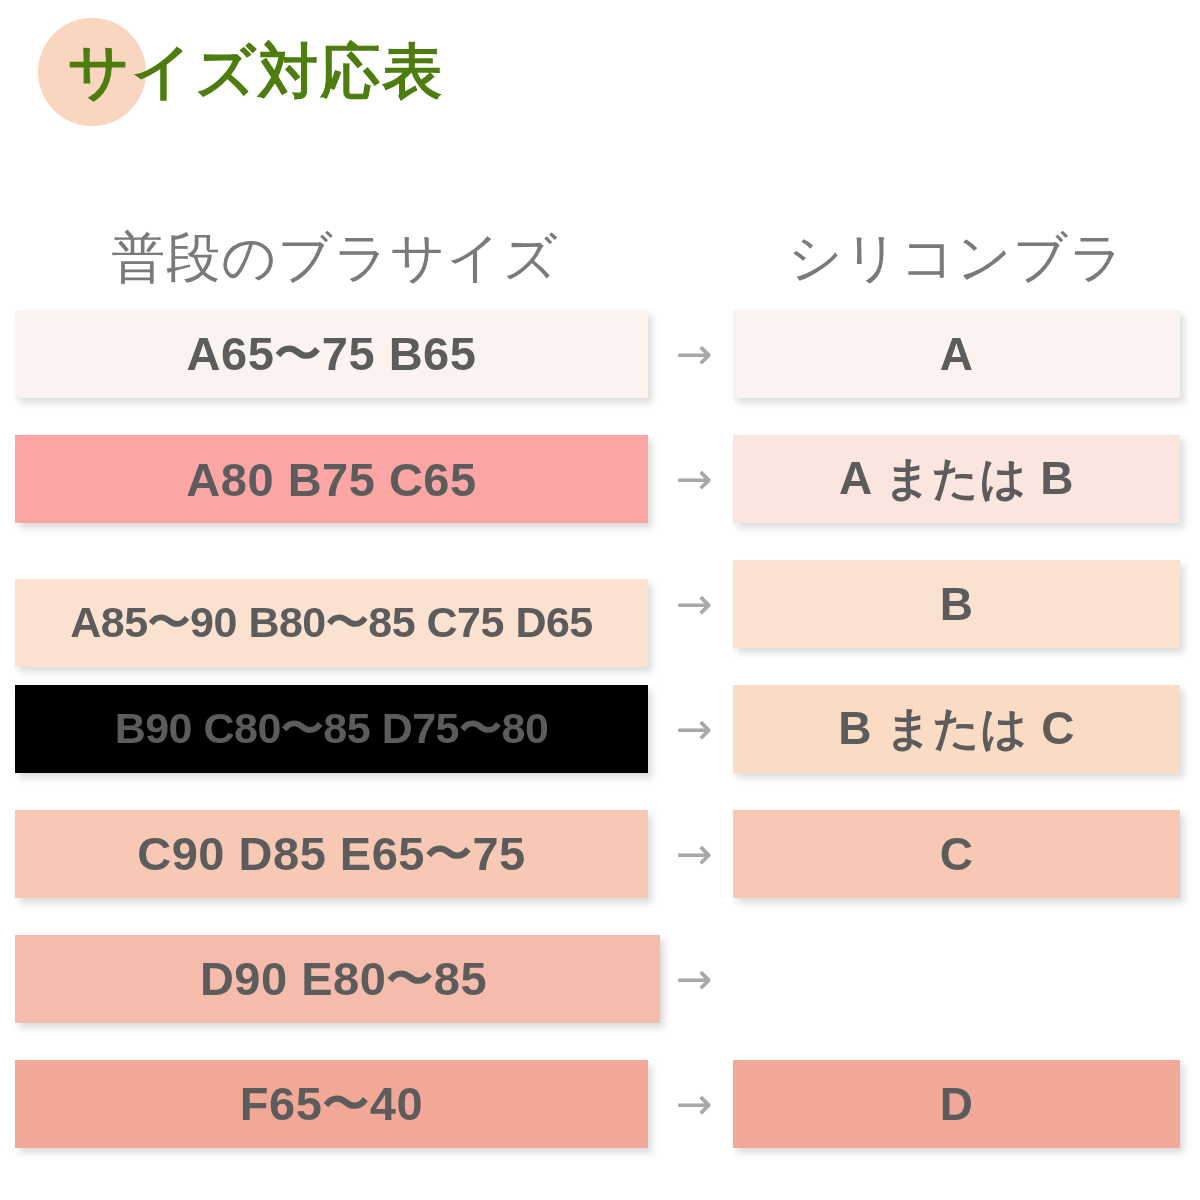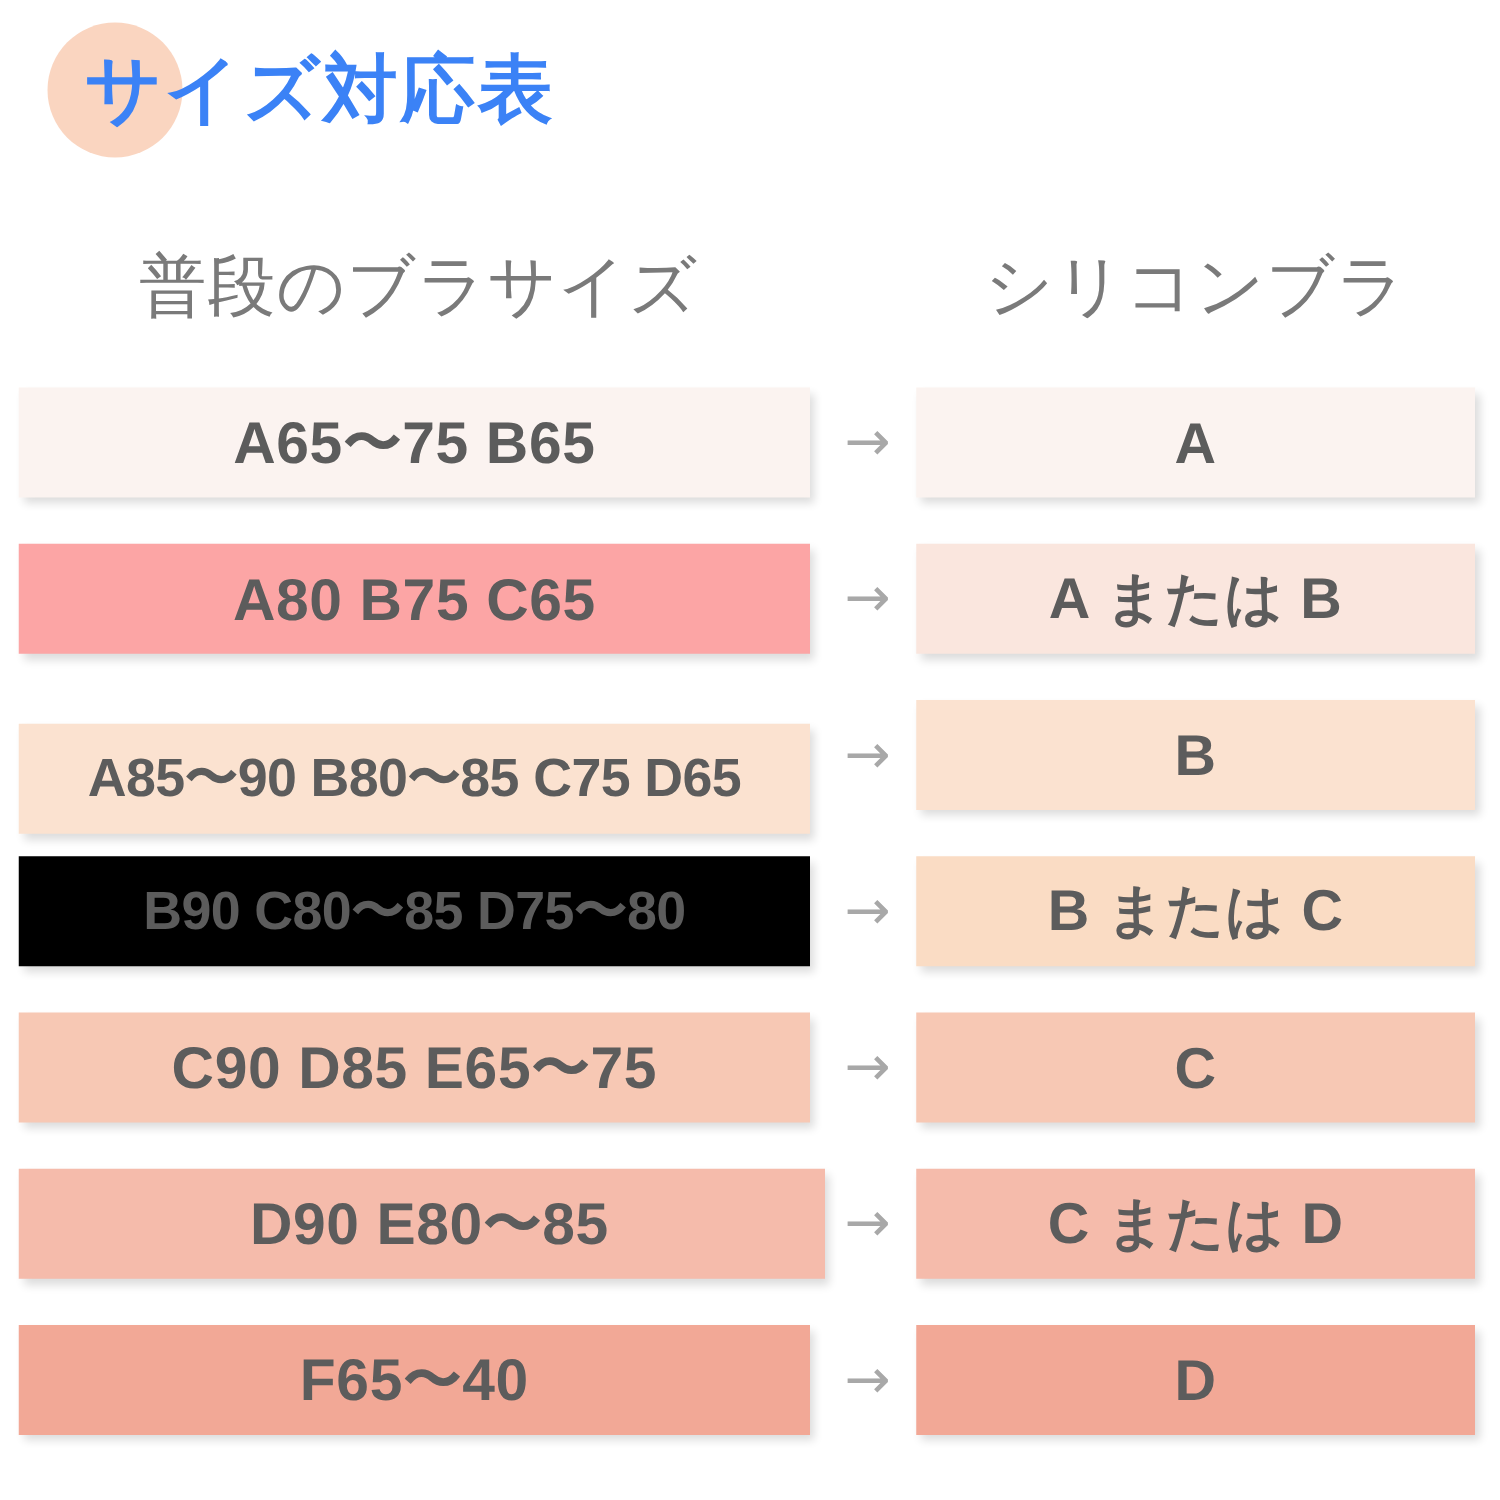--- a/index.html
+++ b/index.html
@@ -32,30 +32,30 @@
     border-radius: 50%;
     background: #fad5c0;
   }
   #title-text {
     position: absolute;
     left: 68px;
     top: 22px;
     font-size: 60px;
     line-height: 100px;
     font-weight: bold;
-    color: #3b82f6;
+    color: #4d7c0f;
     letter-spacing: 2px;
     white-space: nowrap;
   }
 
   
   #column-headers {
     position: absolute;
     left: 0;
-    top: 184px;
+    top: 212px;
     width: 1058px;
     height: 96px;
   }
   .col-header {
     position: absolute;
     top: 0;
     font-size: 54px;
     line-height: 90px;
     color: #7a7a7a;
     font-weight: normal;
@@ -194,23 +194,20 @@
     <div class="cell cell-right" style="background: rgb(247, 200, 180);">
       <span class="cell-text">C</span>
     </div>
   </div>
 
   <div class="row">
     <div class="cell cell-left" style="background: rgb(245, 187, 171); padding-left: 12px;">
       <span class="cell-text">D90  E80〜85</span>
     </div>
     <div class="arrow">→</div>
-    <div class="cell cell-right" style="background: rgb(245, 187, 171);">
-      <span class="cell-text">C または D</span>
-    </div>
   </div>
 
   <div class="row">
     <div class="cell cell-left" style="background: rgb(242, 168, 150);">
       <span class="cell-text">F65〜40</span>
     </div>
     <div class="arrow">→</div>
     <div class="cell cell-right" style="background: rgb(242, 168, 150);">
       <span class="cell-text">D</span>
     </div>

